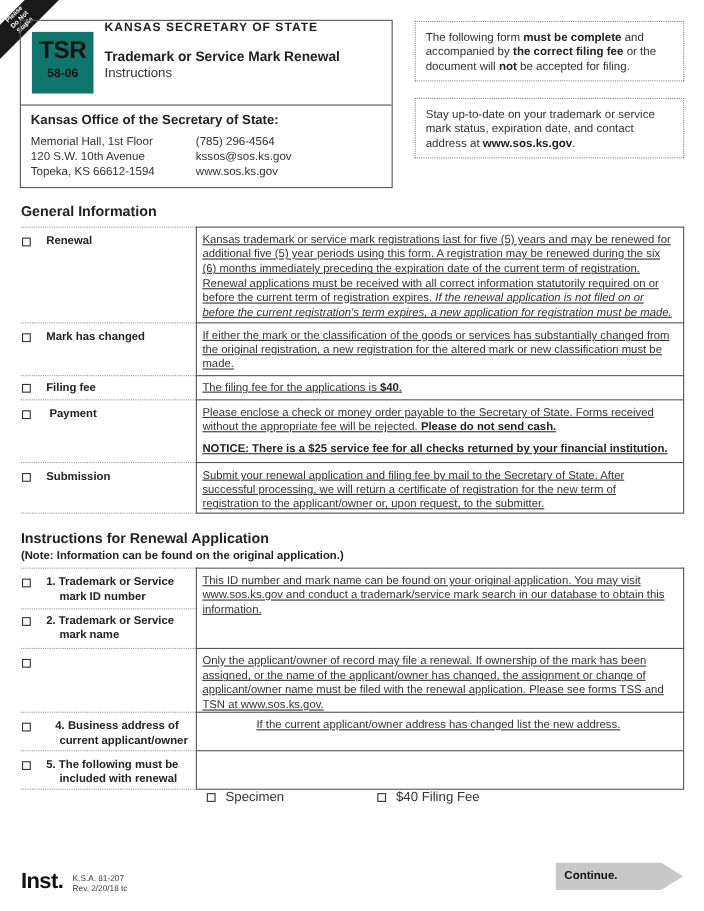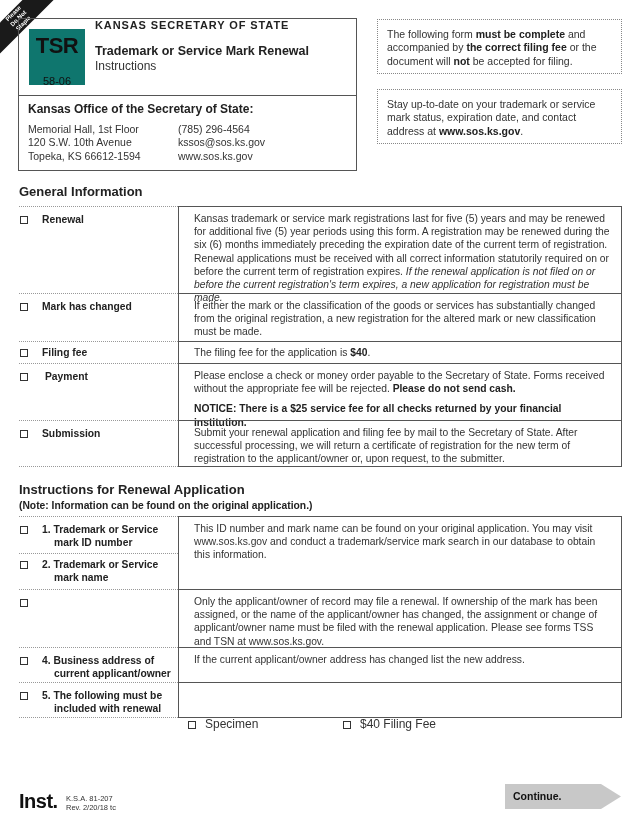--- a/index.html
+++ b/index.html
@@ -10,21 +10,21 @@
   .corner { position: absolute; left: -26px; top: 8px; width: 90px; height: 22px; background: #1a1a1a;
     transform: rotate(-45deg); transform-origin: center; color: #fff; font-size: 6px; line-height: 7px;
     text-align: center; font-weight: bold; padding-top: 0px; }
   .corner span { display: block; }
 
   
   .header-box { position: absolute; left: 18px; top: 18px; width: 339px; height: 153px; border: 1.5px solid #555; }
   .header-top { position: absolute; left: 0; top: 0; width: 100%; height: 77px; border-bottom: 1.5px solid #555; }
   .tsr-block { position: absolute; left: 10px; top: 10px; width: 56px; height: 56px; background: #0f766e; text-align: center; }
   .tsr-code { font-size: 22px; font-weight: bold; color: #111; line-height: 24px; margin-top: 5px; letter-spacing: -0.5px; }
-  .tsr-num { font-size: 11px; font-weight: normal; color: #111; line-height: 14px; margin-top: 16px; }
+  .tsr-num { font-size: 11px; font-weight: bold; color: #111; line-height: 14px; margin-top: 2px; }
   .agency { position: absolute; left: 76px; top: 0; font-size: 11px; font-weight: bold; letter-spacing: 0.9px; color: #222; }
   .form-title { position: absolute; left: 76px; top: 25px; font-size: 12.5px; font-weight: bold; color: #222; }
   .form-sub { position: absolute; left: 76px; top: 40px; font-size: 12px; color: #333; }
   .office-title { position: absolute; left: 9px; top: 83px; font-size: 12px; font-weight: bold; color: #222; }
   .addr-col { position: absolute; top: 104px; font-size: 10.5px; line-height: 13.3px; color: #333; }
   .addr-col.left { left: 9px; }
   .addr-col.right { left: 159px; }
 
   
   .notice { position: absolute; left: 377px; width: 245px; border: 1px dotted #888; padding: 8px 8px 8px 9px;
@@ -38,22 +38,22 @@
   .section-note { position: absolute; left: 19px; font-size: 10.3px; font-weight: bold; color: #222; }
 
   
   .row { position: absolute; left: 19px; width: 603px; }
   .row .lab { position: absolute; left: 0; top: 0; width: 159px; height: 100%; border-top: 1px dotted #999; }
   .row.last .lab { border-bottom: 1px dotted #999; }
   .row .cb { position: absolute; left: 1px; top: 9px; width: 8px; height: 8px; border: 1px solid #333; }
   .row .lab-text { position: absolute; left: 23px; top: 6px; font-size: 10.3px; font-weight: bold; line-height: 13px; color: #222; }
   .row .lab-text .indent { display: block; padding-left: 12px; }
   .row .desc { position: absolute; left: 159px; top: 0; right: 0; height: 100%; border-left: 1.5px solid #555;
-    border-top: 1.5px solid #555; border-right: 1.5px solid #555; padding: 5px 8px 0 15px; font-size: 10.3px;
-    line-height: 13.2px; color: #333; }
+    border-top: 1.5px solid #555; border-right: 1.5px solid #555; padding: 5px 8px 0 5px; font-size: 10.3px;
+    line-height: 13.2px; color: #333; text-decoration: underline; }
   .row.last .desc { border-bottom: 1.5px solid #555; }
   .desc i { font-style: italic; }
   .desc b { color: #222; }
   .desc .notice-line { margin-top: 7px; font-weight: bold; color: #222; }
 
   .inc-item { position: absolute; top: 7px; font-size: 12px; color: #333; margin-top: 28px; }
   .inc-item .cb2 { display: inline-block; width: 8px; height: 8px; border: 1px solid #333; vertical-align: -1px; margin-right: 9px; }
 
   
   .inst { position: absolute; left: 19px; top: 790px; font-size: 20px; font-weight: bold; color: #111; letter-spacing: -0.5px; }
@@ -120,21 +120,21 @@
   </div>
   <div class="desc">If either the mark or the classification of the goods or services has substantially changed from the original registration, a new registration for the altered mark or new classification must be made.</div>
 </div>
 
 <div class="row" style="top:341px;height:22px;">
   <div class="lab">
     <div class="cb" style="top:7px;"></div>
     <div class="lab-text" style="top:4px;">Filing fee</div>
   </div>
   <div class="desc" style="padding-top:4px;">
-    <span>The filing fee for the application is </span><b>$40</b><span>.</span>
+    <span>The filing fee for the applications is </span><b>$40</b><span>.</span>
   </div>
 </div>
 
 <div class="row" style="top:363px;height:57px;">
   <div class="lab">
     <div class="cb"></div>
     <div class="lab-text" style="left:26px;">Payment</div>
   </div>
   <div class="desc">
     <span>Please enclose a check or money order payable to the Secretary of State. Forms received without the appropriate fee will be rejected. </span><b>Please do not send cash.</b>
@@ -171,21 +171,21 @@
   <div class="desc">This ID number and mark name can be found on your original application. You may visit www.sos.ks.gov and conduct a trademark/service mark search in our database to obtain this information.</div>
 </div>
 
 <div class="row" style="top:589px;height:58px;">
   <div class="lab">
     <div class="cb"></div>
   </div>
   <div class="desc">Only the applicant/owner of record may file a renewal. If ownership of the mark has been assigned, or the name of the applicant/owner has changed, the assignment or change of applicant/owner name must be filed with the renewal application. Please see forms TSS and TSN at www.sos.ks.gov.</div>
 </div>
 
-<div class="row" style="top:647px;height:35px;">
+<div class="row" style="top:647px;height:35px;text-align:center;">
   <div class="lab">
     <div class="cb"></div>
     <div class="lab-text">
       <span>4. Business address of</span>
       <span class="indent">current applicant/owner</span>
     </div>
   </div>
   <div class="desc">If the current applicant/owner address has changed list the new address.</div>
 </div>
 

